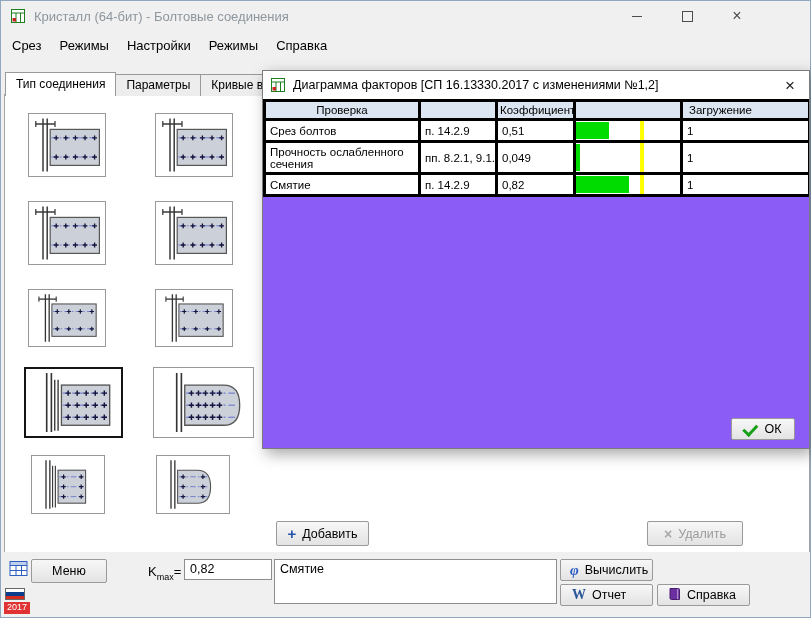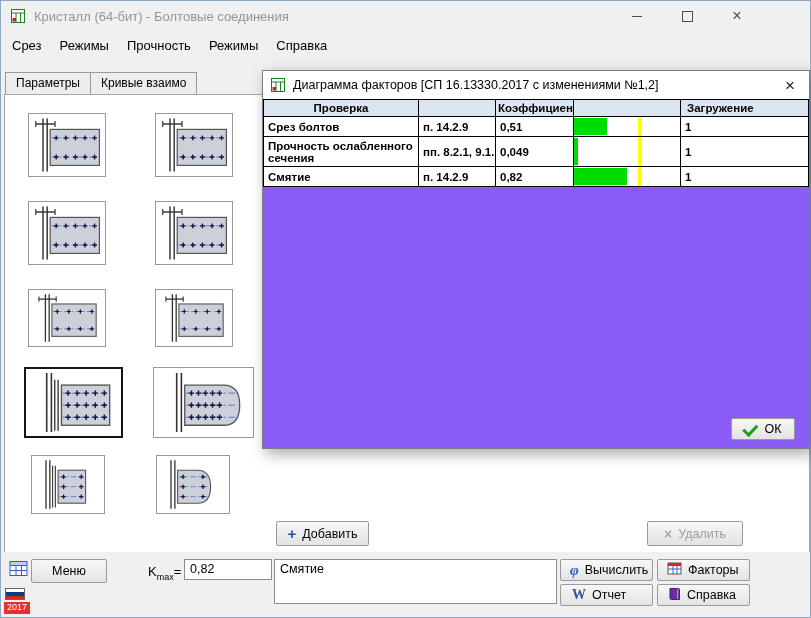--- a/index.html
+++ b/index.html
@@ -81,21 +81,21 @@
 
   
   .dialog{position:absolute;left:262px;top:70px;width:546px;height:377px;background:#8b5cf6;
           border:1px solid #7c7c7c;box-shadow:4px 5px 14px rgba(0,0,0,.35);z-index:10;overflow:hidden;}
   .dlg-titlebar{position:relative;height:28px;background:#fff;}
   .dlg-icon{position:absolute;left:7px;top:6px;width:16px;height:16px;}
   .dlg-title{position:absolute;left:30px;top:7px;font-size:12.5px;white-space:nowrap;}
   .dlg-close{position:absolute;right:5px;top:3px;width:28px;height:23px;display:flex;
              align-items:center;justify-content:center;font-size:17px;color:#1a1a1a;cursor:pointer;}
   .ftable{position:absolute;left:0;top:28px;width:545px;border-collapse:collapse;table-layout:fixed;}
-  .ftable th,.ftable td{border:1px solid #000000;font-size:11.5px;font-weight:bold;
+  .ftable th,.ftable td{border:3px solid #000000;font-size:11.5px;font-weight:normal;
                         padding:1px 4px;overflow:hidden;background:#fff;}
   .ftable th{height:16px;text-align:center;padding:0 2px;}
   .ftable th.left{text-align:left;padding-left:6px;}
   .ftable td:nth-child(2){white-space:nowrap;}
   .ftable tr.rA td{height:17px;}
   .ftable tr.rB td{height:27px;}
   .ftable td.chart{padding:0;position:relative;}
   .limit{position:absolute;left:64px;top:0;bottom:0;width:4px;}
   .bar{position:absolute;left:0;top:1px;bottom:1px;}
   .ok-btn{position:absolute;left:468px;top:347px;width:64px;height:22px;}
@@ -125,26 +125,27 @@
         </div>
       <div class="win-btn">
           <span class="glyph-close">×</span>
         </div>
     </div>
   </div>
 
   <div class="menubar">
     <span class="menu-item">Срез</span>
     <span class="menu-item">Режимы</span>
-    <span class="menu-item">Прочность</span>
+    <span class="menu-item">Настройки</span>
     <span class="menu-item">Режимы</span>
     <span class="menu-item">Справка</span>
   </div>
 
   <div class="tabstrip">
+    <div class="tab active">Тип соединения</div>
     <div class="tab">Параметры</div>
     <div class="tab">Кривые взаимо</div>
   </div>
 
   <div class="panel">
     <div id="conn-grid">
         <button class="conn">
           <svg viewBox="0 0 60 50" preserveAspectRatio="xMidYMid meet">
             <path d="M10 3 V47 M13.5 3 V47" stroke="#333" stroke-width="1.2" fill="none"></path>
             <path d="M4 7.5 H20" stroke="#333" stroke-width="1.2" fill="none"></path>
@@ -361,30 +362,20 @@
     </span>
     <button class="btn menu-btn">
       <span>Меню</span>
     </button>
     <span class="kmax-label"><span>K</span><sub>max</sub><span>=</span></span>
     <div class="field kmax-field">0,82</div>
     <div class="field check-field">Смятие</div>
     <button class="btn compute-btn">
       <span class="phi-ico">φ</span>
       <span>Вычислить</span>
-    </button>
-    <button class="btn factors-btn">
-      <span>
-        <svg viewBox="0 0 15 13" width="15" height="13">
-            <rect x="1" y="1" width="13" height="11" fill="#fff" stroke="#555"></rect>
-            <rect x="1" y="1" width="13" height="3" fill="#cc2a2a"></rect>
-            <path d="M1 7 H14 M6 4 V12 M10 4 V12" stroke="#3a5fbf" fill="none"></path>
-          </svg>
-      </span>
-      <span>Факторы</span>
     </button>
     <button class="btn report-btn">
       <span class="w-ico">W</span>
       <span>Отчет</span>
     </button>
     <button class="btn help-btn">
       <span>
         <svg viewBox="0 0 14 14" width="14" height="14">
             <path d="M3 1.5 H11.5 a1 1 0 0 1 1 1 V12.5 H4.5 A1.5 1.5 0 0 1 3 11 Z" fill="#6b2fa0" stroke="#4a1c6e"></path>
             <rect x="10.2" y="1.8" width="1" height="10.4" fill="#fff" opacity=".55"></rect>

